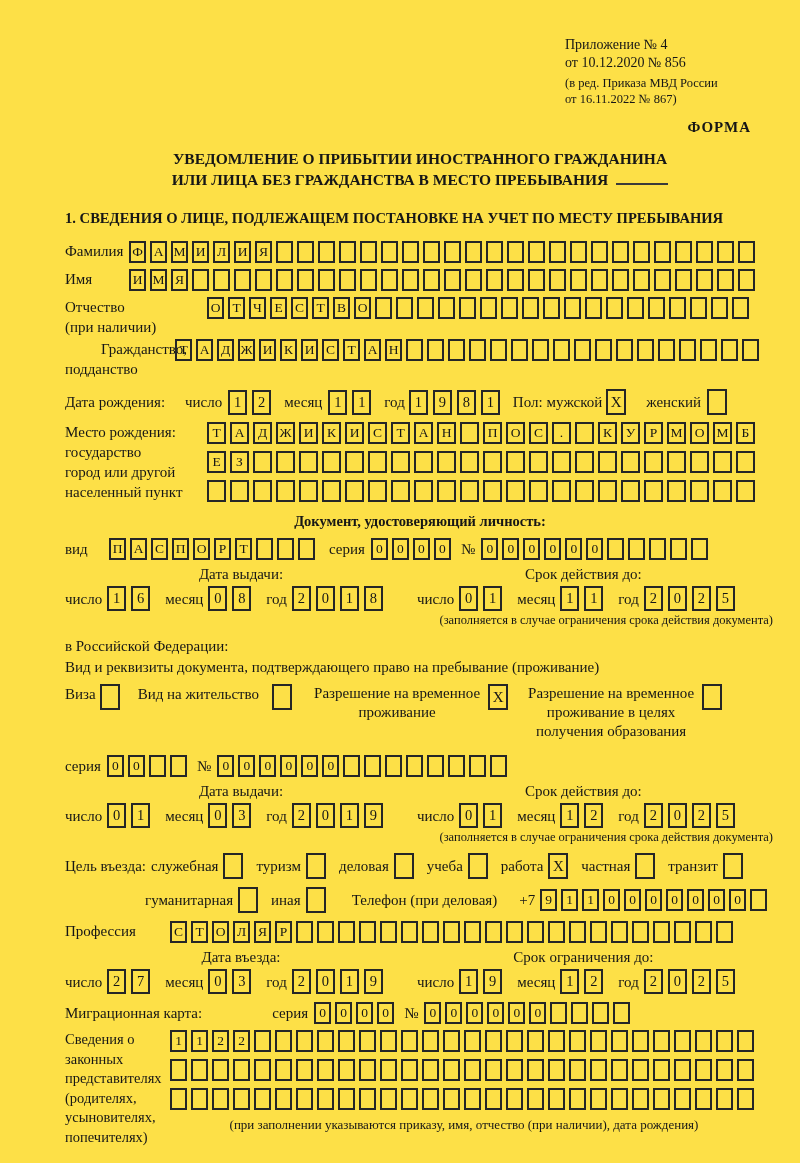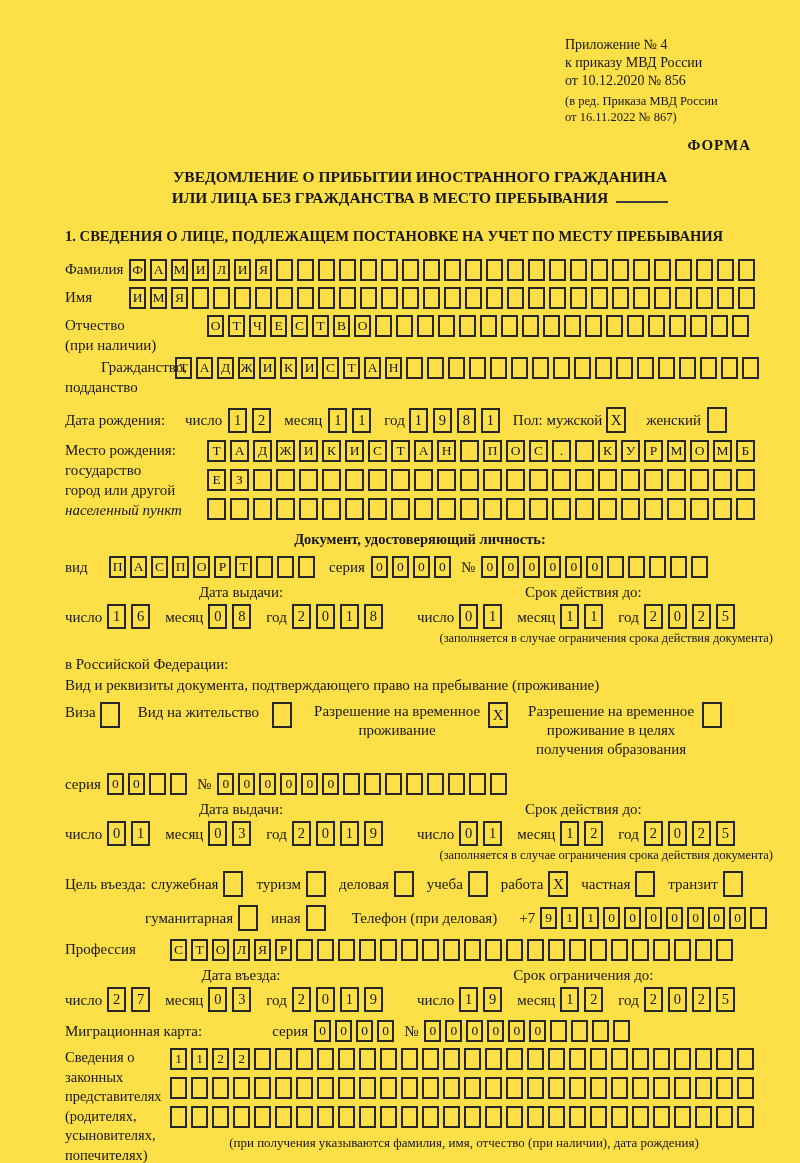--- a/index.html
+++ b/index.html
@@ -61,21 +61,20 @@
   .rep-label { width:105px; flex:0 0 105px; font-size:14.5px; line-height:19.5px; }
   .rep-note { font-size:13px; margin-top:6px; text-align:center; }
 </style>
 </head>
 <body>
 
 <div class="page">
 
   <div class="hdr">
     <div>Приложение № 4</div>
-    <div>к приказу МВД России</div>
     <div>от 10.12.2020 № 856</div>
   </div>
   <div class="hdr-sub">
     <div>(в ред. Приказа МВД России</div>
     <div>от 16.11.2022 № 867)</div>
   </div>
 
   <div class="forma">ФОРМА</div>
 
   <div class="title">
@@ -259,21 +258,21 @@
     <span class="cellrow cb">
         <span class="cell"></span>
       </span>
   </div>
 
   <div class="row" style="margin-bottom:0;">
     <span class="w142">
       <span class="lbl" style="display:block;">Место рождения:</span>
       <span class="lbl" style="display:block;">государство</span>
       <span class="lbl" style="display:block;">город или другой</span>
-      <span class="lbl" style="display:block;font-style:italic;">населенный пункт</span>
+      <span class="lbl" style="display:block;">населенный пункт</span>
     </span>
     <span class="stack">
       <span class="cellrow wide" style="display:flex;">
           <span class="cell">Т</span>
           <span class="cell">А</span>
           <span class="cell">Д</span>
           <span class="cell">Ж</span>
           <span class="cell">И</span>
           <span class="cell">К</span>
           <span class="cell">И</span>
@@ -804,17 +803,17 @@
           <span class="cell"></span>
           <span class="cell"></span>
           <span class="cell"></span>
           <span class="cell"></span>
           <span class="cell"></span>
           <span class="cell"></span>
           <span class="cell"></span>
           <span class="cell"></span>
           <span class="cell"></span>
         </div>
-      <div class="rep-note">(при получения указываются фамилия, имя, отчество (при наличии), дата рождения)</div>
+      <div class="rep-note">(при заполнении указываются приказу, имя, отчество (при наличии), дата рождения)</div>
     </div>
   </div>
 
 </div>
 
 </body></html>

